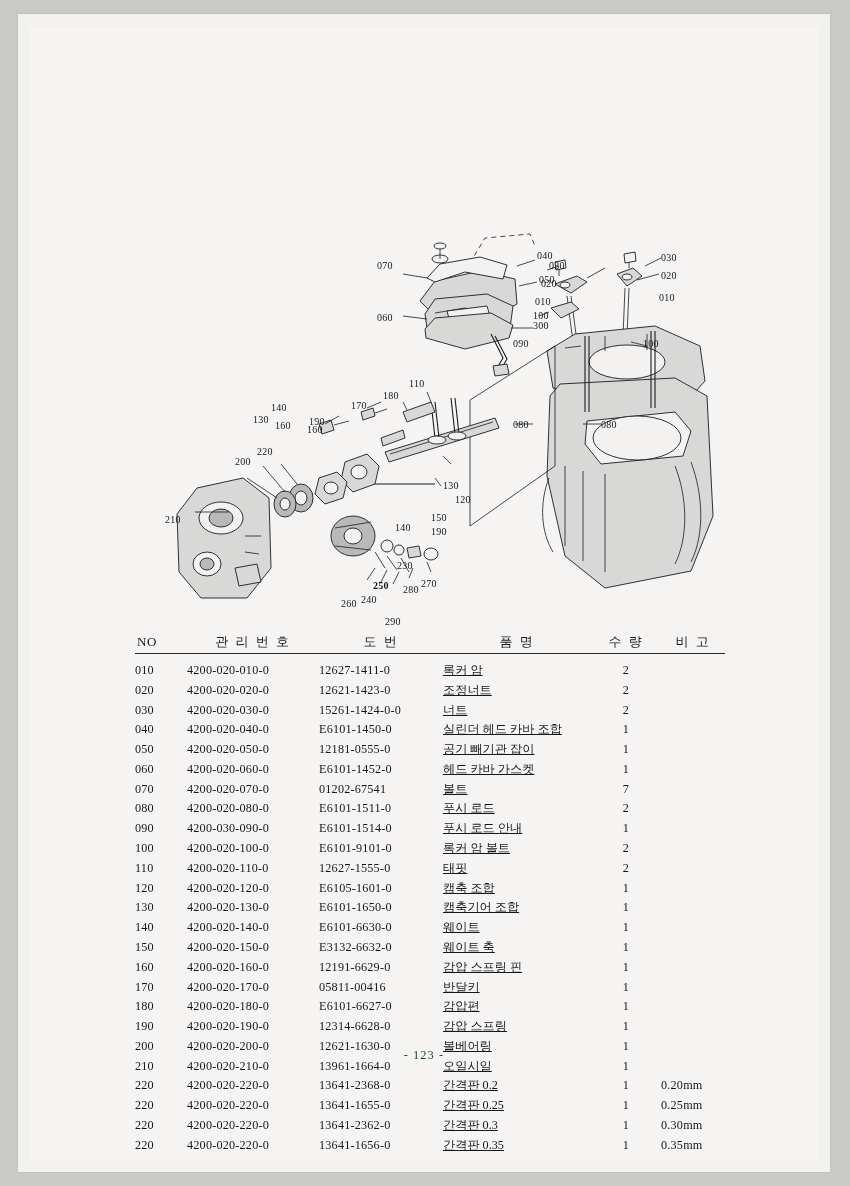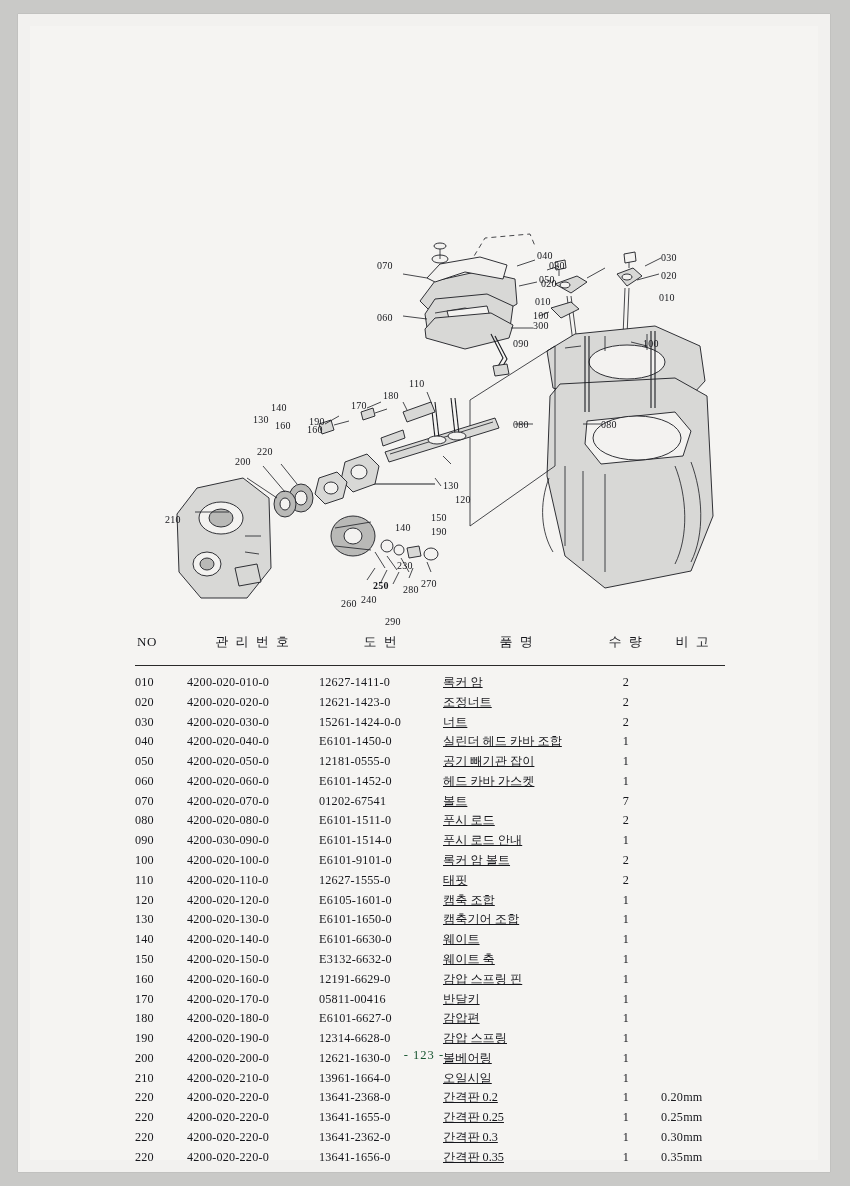--- a/index.html
+++ b/index.html
@@ -79,21 +79,21 @@
   }
   table.parts {
     border-collapse: collapse;
     width: 100%;
     font-size: 12.2px;
     color: #16171c;
   }
   table.parts thead th {
     font-weight: normal;
     font-size: 13px;
-    padding: 0 0 14px 0;
+    padding: 0 0 2px 0;
     letter-spacing: 2px;
     border-bottom: 1px solid #2a2a2a;
     text-align: center;
     white-space: nowrap;
   }
   table.parts thead th.th-no { text-align: left; letter-spacing: 0.5px; padding-left: 2px;}
   table.parts tbody td {
     padding: 1.4px 0;
     white-space: nowrap;
   }

